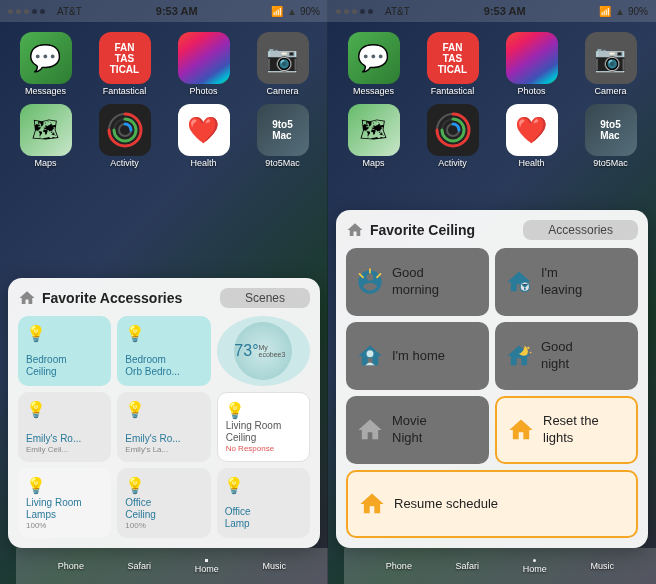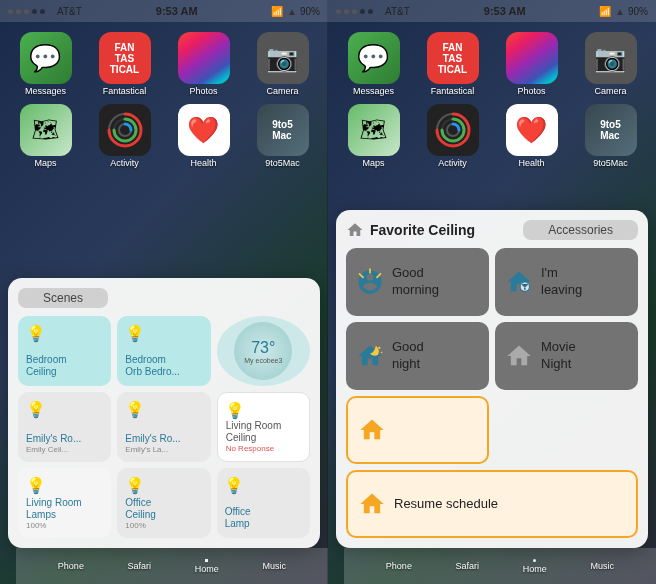--- a/index.html
+++ b/index.html
@@ -153,21 +153,21 @@
     .acc-name.dark { color: #555; }
     .acc-sub { font-size: 8px; color: #888; }
     .acc-status { font-size: 8px; color: #e05555; }
 
     .ecobee-circle {
       width: 58px;
       height: 58px;
       border-radius: 50%;
       background: radial-gradient(circle, #cce8e8, #9acccc);
       display: flex;
-      flex-direction: column;
+      flex-direction: row;
       align-items: center;
       justify-content: center;
       margin: -4px;
     }
 
     .ecobee-temp { font-size: 16px; color: #2a7a9a; font-weight: 300; }
     .ecobee-label { font-size: 7px; color: #555; }
 
     
     .dock {
@@ -329,20 +329,26 @@
     <div class="app-icon-wrap">
       <div class="app-icon icon-9to5mac">
           <span style="font-size:10px;color:white;font-weight:bold;">9to5<br>Mac</span>
         </div>
       <span class="app-label">9to5Mac</span>
     </div>
   </div>
 
   <div class="home-widget">
     <div class="widget-header">
+      <div class="widget-title-row">
+        <svg width="18" height="18" viewBox="0 0 24 24">
+          <path d="M10 20v-6h4v6h5v-8h3L12 3 2 12h3v8z" fill="#888"></path>
+        </svg>
+        <span class="widget-title">Favorite Accessories</span>
+      </div>
       <button class="widget-tab-btn">Scenes</button>
     </div>
 
     <div class="accessories-grid">
 
       <div class="accessory-cell active">
         <span class="bulb-icon teal-bulb">💡</span>
         <span class="acc-name">Bedroom<br>Ceiling</span>
       </div>
 
@@ -524,20 +530,28 @@
 
       <div class="scene-cell">
         <svg width="28" height="28" viewBox="0 0 24 24">
           <path d="M10 20v-6h4v6h5v-8h3L12 3 2 12h3v8z" fill="#2a7a9a"></path>
           <circle cx="17" cy="16" r="4" fill="#e0e0e0" stroke="#2a7a9a" stroke-width="1"></circle>
           <path d="M15 14 L17 16 L19 14 M17 16 L17 18" stroke="#2a7a9a" stroke-width="1.5" stroke-linecap="round"></path>
         </svg>
         <span class="scene-name">I'm<br>leaving</span>
       </div>
 
+      <div class="scene-cell">
+        <svg width="28" height="28" viewBox="0 0 24 24">
+          <path d="M10 20v-6h4v6h5v-8h3L12 3 2 12h3v8z" fill="#2a7a9a"></path>
+          <circle cx="12" cy="10" r="3" fill="#cce8e8"></circle>
+          <path d="M8 20 Q12 15 16 20" fill="#cce8e8"></path>
+        </svg>
+        <span class="scene-name">I'm home</span>
+      </div>
 
       <div class="scene-cell">
         <svg width="28" height="28" viewBox="0 0 24 24">
           <path d="M10 20v-6h4v6h5v-8h3L12 3 2 12h3v8z" fill="#2a7a9a"></path>
           <path d="M17 3 Q21 7 19 11 Q15 13 12 10 Q16 9 17 3Z" fill="#f5c842"></path>
           <circle cx="20" cy="5" r="1" fill="#f5c842"></circle>
           <circle cx="22" cy="9" r="0.7" fill="#f5c842"></circle>
         </svg>
         <span class="scene-name">Good<br>night</span>
       </div>
@@ -546,20 +560,21 @@
         <svg width="28" height="28" viewBox="0 0 24 24">
           <path d="M10 20v-6h4v6h5v-8h3L12 3 2 12h3v8z" fill="#aaa"></path>
         </svg>
         <span class="scene-name">Movie<br>Night</span>
       </div>
 
       <div class="scene-cell active-orange">
         <svg width="28" height="28" viewBox="0 0 24 24">
           <path d="M10 20v-6h4v6h5v-8h3L12 3 2 12h3v8z" fill="#f5a623"></path>
         </svg>
+        <span class="scene-name">Reset the<br>lights</span>
       </div>
 
       <div class="scene-cell wide active-orange" style="grid-column:span 2;">
         <svg width="28" height="28" viewBox="0 0 24 24">
           <path d="M10 20v-6h4v6h5v-8h3L12 3 2 12h3v8z" fill="#f5a623"></path>
         </svg>
         <span class="scene-name">Resume schedule</span>
       </div>
     </div>
   </div>

